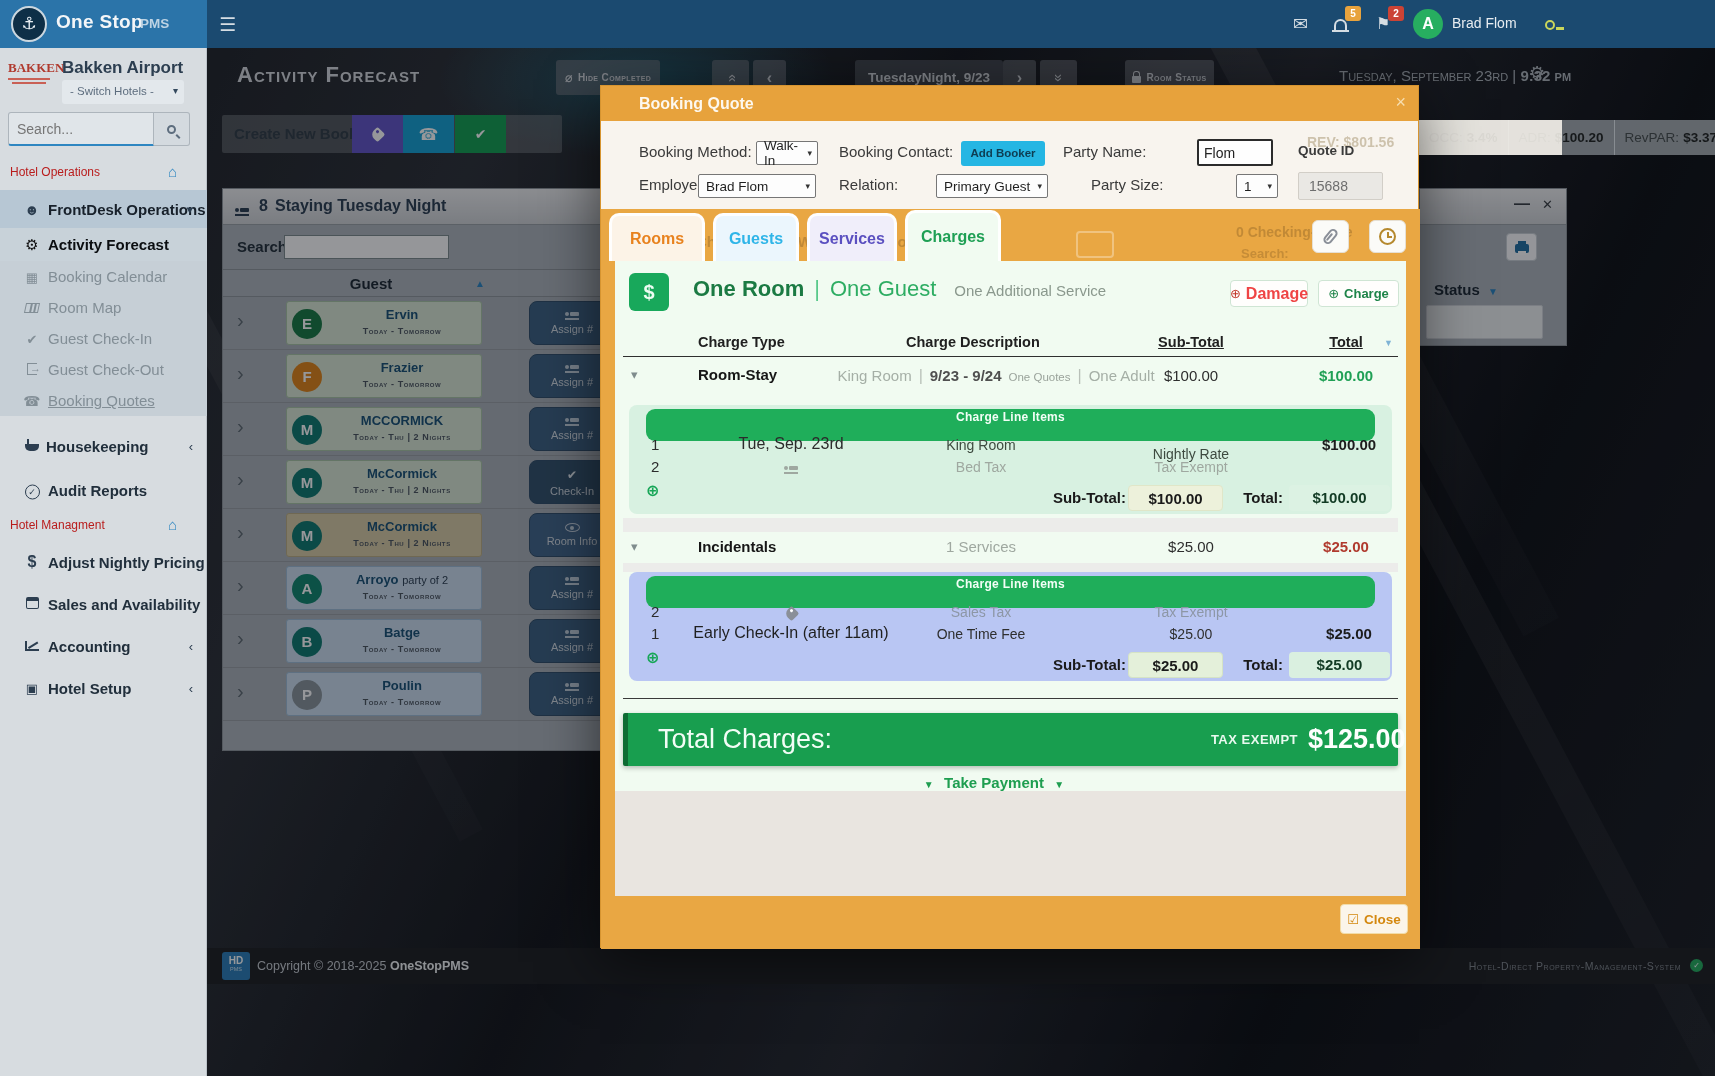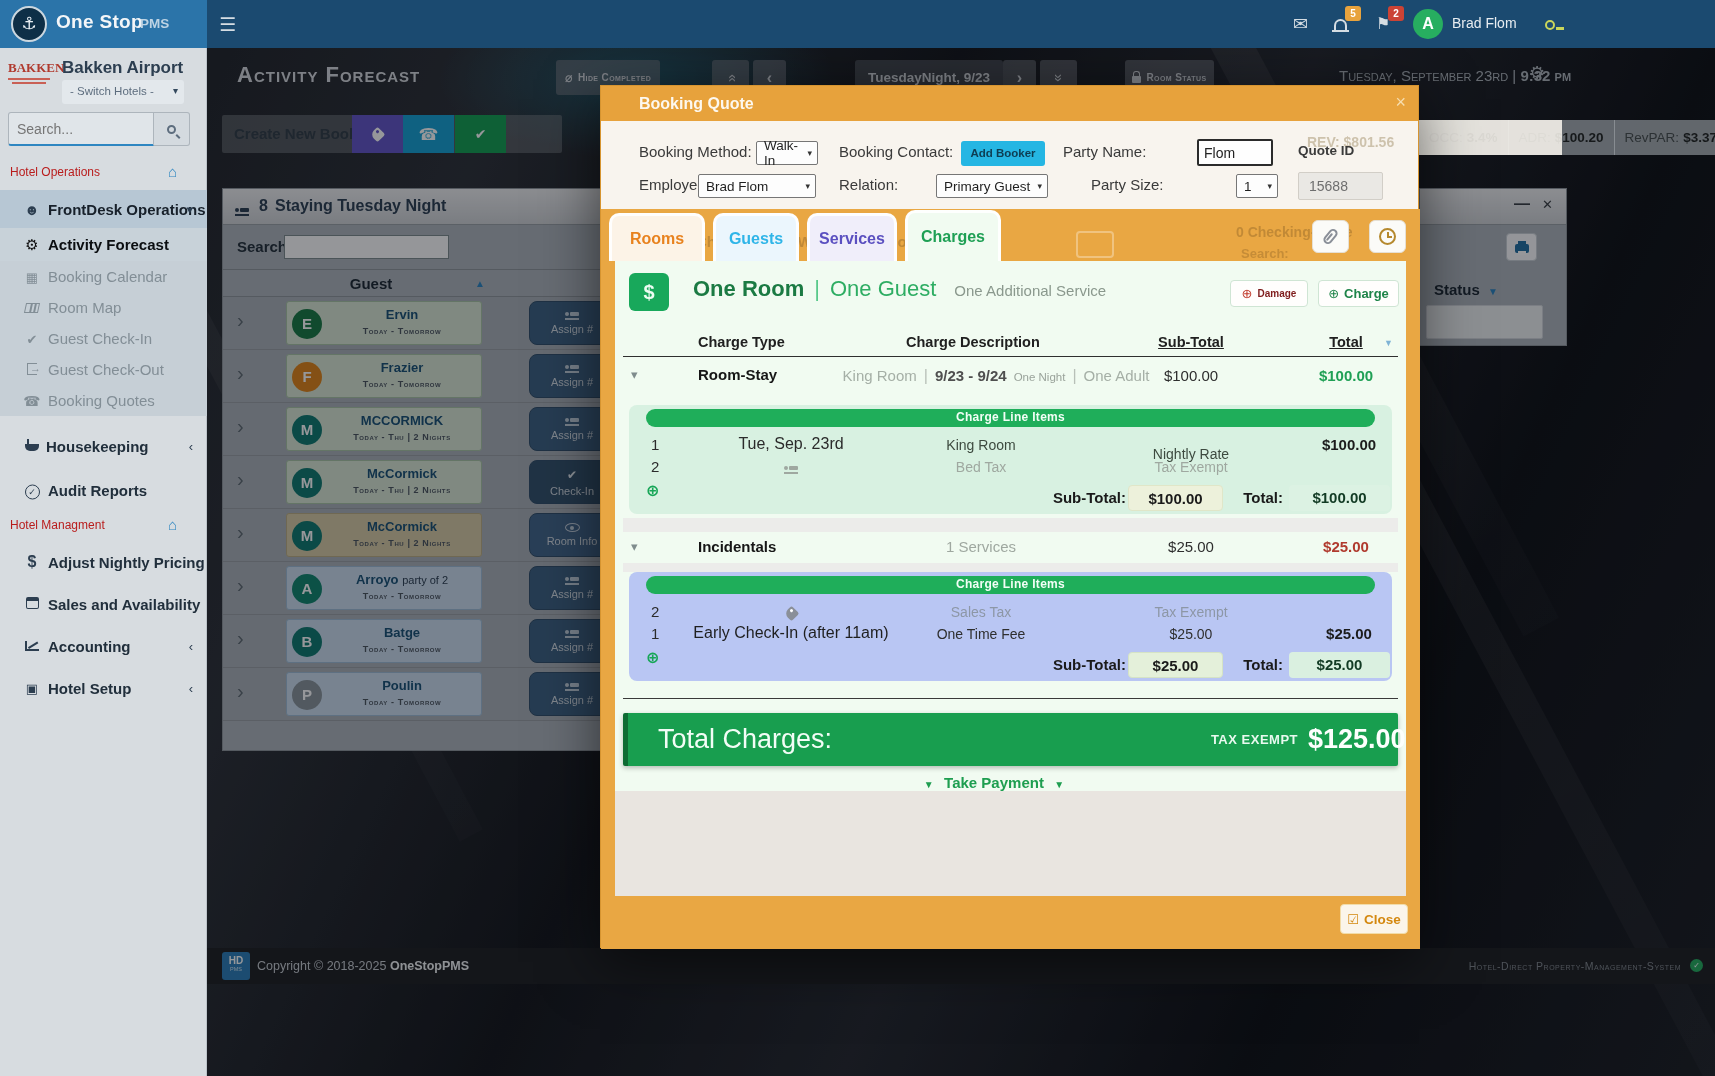--- a/index.html
+++ b/index.html
@@ -68,21 +68,21 @@
   .fsel .car{font-size:9px;color:#333;margin-left:6px;}
   #orange-zone{position:absolute;left:0;top:123px;width:819px;height:740px;background:#E9A743;}
   .ghost{position:absolute;color:rgba(90,60,20,.28);font-weight:bold;}
   .tab{position:absolute;top:127px;height:48px;border:3px solid rgba(255,255,255,.9);border-bottom:none;
     border-radius:10px 10px 0 0;display:flex;align-items:center;justify-content:center;font-size:16px;font-weight:bold;}
   #green-panel{position:absolute;left:14px;top:175px;width:791px;height:530px;background:#F1FBF1;}
   .thc{position:absolute;font-size:14.5px;font-weight:bold;color:#202020;}
   .u{text-decoration:underline;}
   .mint-card{position:absolute;left:28px;top:319px;width:763px;height:109px;background:#D8F1E1;border-radius:8px;}
   .peri-card{position:absolute;left:28px;top:486px;width:763px;height:109px;background:#B9C6F3;border-radius:8px;}
-  .pill{position:absolute;left:45px;width:729px;height:18px;background:#1FAE5A;border-radius:9px;
+  .pill{position:absolute;left:45px;width:729px;height:32px;background:#1FAE5A;border-radius:9px;
     text-align:center;font-size:12px;font-weight:bold;color:#F2FEF6;line-height:17px;letter-spacing:.3px;}
   .cnum{position:absolute;left:50px;width:16px;font-size:15px;color:#2B2B2B;}
   .cc1{position:absolute;left:90px;width:200px;text-align:center;}
   .cc2{position:absolute;left:300px;width:160px;text-align:center;font-size:14px;}
   .cc3{position:absolute;left:500px;width:180px;text-align:center;font-size:14px;}
   .camt{position:absolute;left:706px;width:84px;text-align:center;font-size:15px;font-weight:bold;color:#1C1C1C;}
   .muted{color:#9FA8A0;}
   .sub-box{position:absolute;width:95px;height:26px;border-radius:4px;text-align:center;font-size:15px;font-weight:bold;
     color:#1A1A1A;line-height:26px;}
   .blbl{position:absolute;font-size:15px;font-weight:bold;color:#1A1A1A;line-height:26px;}
@@ -190,21 +190,21 @@
   <div class="mi" style="top:275px;height:31px;">
     <span class="ic" style="color:#828E96;font-size:13px;">✔</span>
     <span class="lb mi-label" style="color:#828E96;">Guest Check-In</span>
   </div>
   <div class="mi" style="top:306px;height:31px;">
     <span class="ic" style="color:#828E96;"><span class="exit-icon"></span></span>
     <span class="lb mi-label" style="color:#828E96;">Guest Check-Out</span>
   </div>
   <div class="mi" style="top:337px;height:31px;">
     <span class="ic" style="color:#828E96;font-size:14px;">☎</span>
-    <span class="lb mi-label" style="color:#828E96;">Booking Quotes</span>
+    <span class="lb mi-label" style="color:#828E96;text-decoration:underline;">Booking Quotes</span>
   </div>
   <div class="mi" style="top:380px;height:36px;">
     <span class="ic" style="color:#2C3E50;"><span class="bath-icon"></span></span>
     <span class="lb mi-label" style="font-weight:bold;color:#212F3C;left:46px;">Housekeeping</span>
     <span class="chev">‹</span>
   </div>
   <div class="mi" style="top:424px;height:36px;">
     <span class="ic" style="color:#2C3E50;"><span class="circle-check">✓</span></span>
     <span class="lb mi-label" style="font-weight:bold;color:#212F3C;">Audit Reports</span>
   </div>
@@ -501,41 +501,41 @@
 
     <div class="abs" style="left:28px;top:187px;width:40px;height:38px;background:#18A85B;border-radius:6px;text-align:center;line-height:38px;font-size:20px;font-weight:bold;color:#ECFDF3;">$</div>
     <div class="abs" style="left:92px;top:190px;display:flex;align-items:baseline;gap:10px;">
       <span style="font-size:22px;font-weight:bold;color:#1B7A43;">One Room</span>
       <span class="vsep" style="font-size:22px;color:#58C98A;"></span>
       <span style="font-size:22px;color:#2EAD63;">One Guest</span>
       <span style="font-size:15px;color:#8A988D;margin-left:8px;">One Additional Service</span>
     </div>
     <div class="abs" style="left:629px;top:194px;width:78px;height:27px;background:#FFFEFD;border:1px solid #CFE5D4;border-radius:4px;display:flex;align-items:center;justify-content:center;gap:5px;">
       <span style="color:#C0392B;font-size:13px;">⊕</span>
-      <span style="font-size:10px;font-weight:600;color:#7f1d1d;">Damage</span>
+      <span style="font-size:16px;font-weight:600;color:#ef4444;">Damage</span>
     </div>
     <div class="abs" style="left:717px;top:194px;width:81px;height:27px;background:#FFFEFD;border:1px solid #CFE5D4;border-radius:4px;display:flex;align-items:center;justify-content:center;gap:5px;">
       <span style="color:#1E8449;font-size:13px;">⊕</span>
       <span style="font-size:13px;font-weight:600;color:#1E8449;">Charge</span>
     </div>
 
     <span class="thc" style="left:97px;top:248px;">Charge Type</span>
     <span class="thc" style="left:305px;top:248px;">Charge Description</span>
     <span class="thc u" style="left:540px;top:248px;width:100px;text-align:center;">Sub-Total</span>
     <span class="thc u" style="left:715px;top:248px;width:60px;text-align:center;">Total</span>
     <span class="abs" style="left:783px;top:252px;font-size:9px;color:#7FB3D5;">▼</span>
     <div class="abs" style="left:22px;top:270px;width:775px;height:1px;background:#2F2F2F;"></div>
 
     <span class="abs" style="left:30px;top:281px;font-size:13px;color:#7F8C8D;">▾</span>
     <span class="abs" style="left:97px;top:280px;font-size:15px;font-weight:bold;color:#161616;">Room-Stay</span>
     <div class="abs" style="left:230px;top:281px;width:330px;display:flex;justify-content:center;align-items:baseline;gap:7px;white-space:nowrap;">
       <span style="font-size:15px;color:#A5AFA6;">King Room</span>
       <span class="vsep" style="color:#B8C0B8;"></span>
       <span style="font-size:15px;font-weight:bold;color:#4F4F4F;">9/23 - 9/24</span>
-      <span style="font-size:11.5px;color:#9AA39B;">One Night</span>
+      <span style="font-size:11.5px;color:#9AA39B;">One Quotes</span>
       <span class="vsep" style="color:#B8C0B8;"></span>
       <span style="font-size:15px;color:#A5AFA6;">One Adult</span>
     </div>
     <span class="abs" style="left:540px;top:281px;width:100px;text-align:center;font-size:15px;color:#2E2E2E;">$100.00</span>
     <span class="abs" style="left:700px;top:281px;width:90px;text-align:center;font-size:15px;font-weight:600;color:#1FA055;">$100.00</span>
 
     <div class="mint-card"></div>
     <div class="pill" style="top:323px;">Charge Line Items</div>
     <span class="cnum" style="top:350px;">1</span>
     <span class="cc1" style="top:349px;font-size:16px;color:#2B2B2B;">Tue, Sep. 23rd</span>

